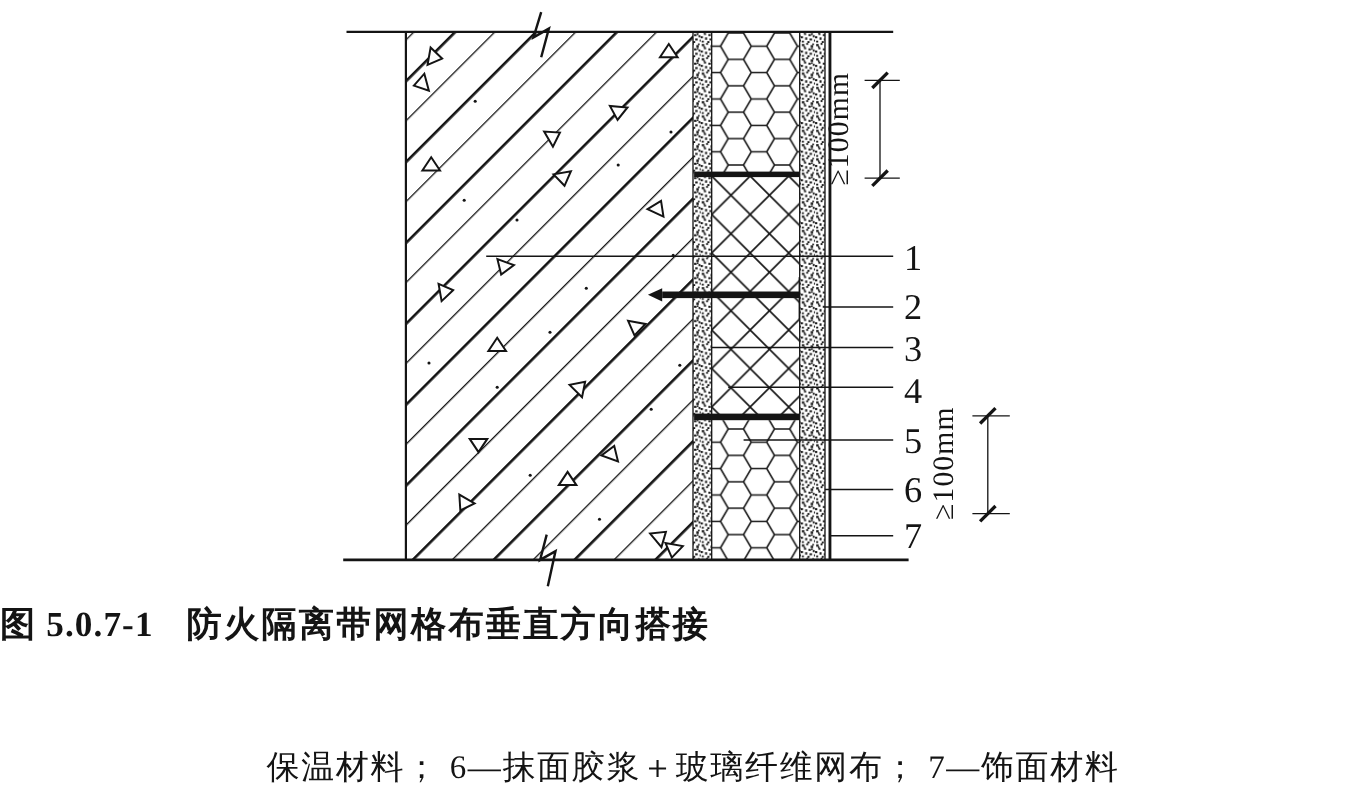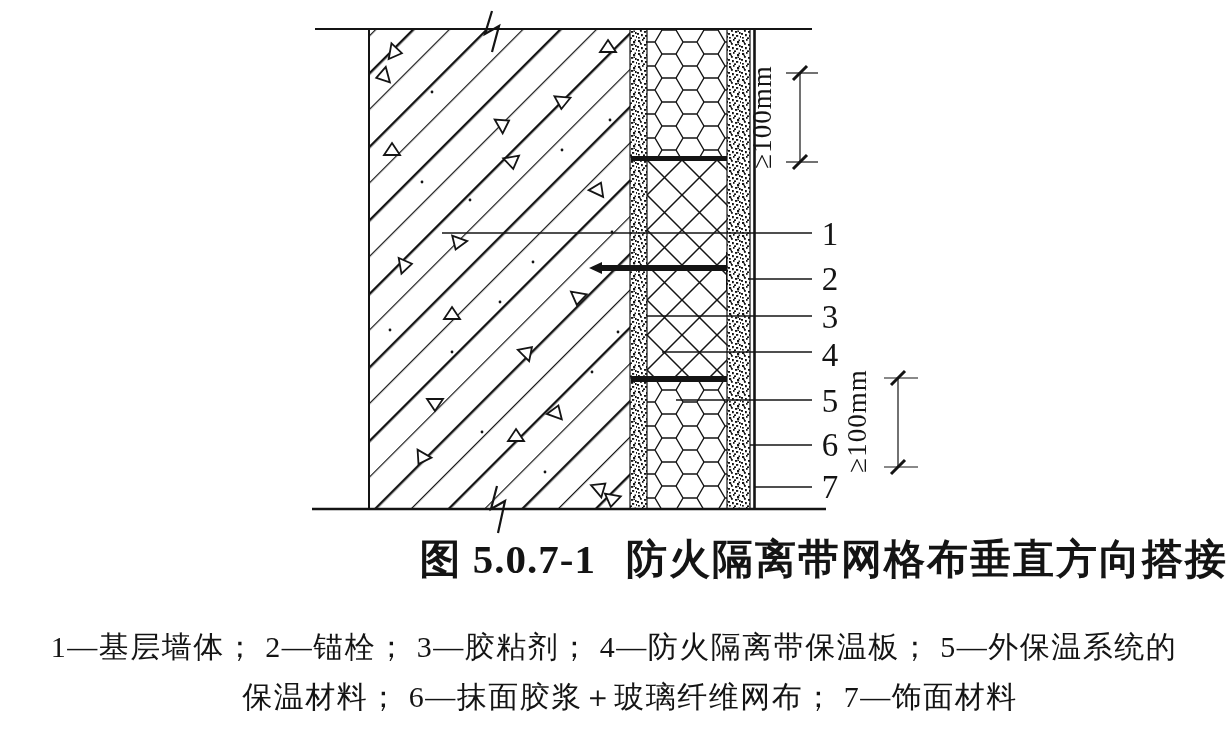--- a/index.html
+++ b/index.html
@@ -12,23 +12,23 @@
     overflow:hidden;
   }
   .drawing{position:absolute;left:0;top:0;}
   svg text{
     font-family:"Liberation Serif","DejaVu Serif",serif;
     fill:#141414;
   }
   .callout-num{font-size:33px;}
   .dim-text{font-size:27px;letter-spacing:1px;}
   .caption{
-    position:absolute;left:0;top:532px;width:100%;
-    text-align:right;
-    font-size:41px;font-weight:bold;
+    position:absolute;left:0;top:546px;width:100%;
+    text-align:left;
+    font-size:32px;font-weight:bold;
     letter-spacing:2px;
     white-space:nowrap;
   }
   .caption .cap-no{margin-right:30px;letter-spacing:1px;}
   .legend-line{
     position:absolute;left:0;width:100%;
     text-align:center;
     font-size:30px;
     letter-spacing:1.5px;
     white-space:nowrap;
@@ -198,16 +198,15 @@
       <line x1="891" y1="385" x2="905" y2="371" stroke="#141414" stroke-width="3"></line>
       <line x1="891" y1="474" x2="905" y2="460" stroke="#141414" stroke-width="3"></line>
       <text class="dim-text" text-anchor="middle" transform="rotate(-90 866 421)" x="866" y="421">≥100mm</text>
     </g>
   </svg>
 
   <div class="caption">
     <span class="cap-no">图 5.0.7-1</span><span>防火隔离带网格布垂直方向搭接</span>
   </div>
 
-  <div class="legend-line l1">1—基层墙体； 2—锚栓； 3—胶粘剂； 4—防火隔离带保温板； 5—外保温系统的</div>
   <div class="legend-line l2">保温材料； 6—抹面胶浆＋玻璃纤维网布； 7—饰面材料</div>
 
 </div>
 
 </body></html>

